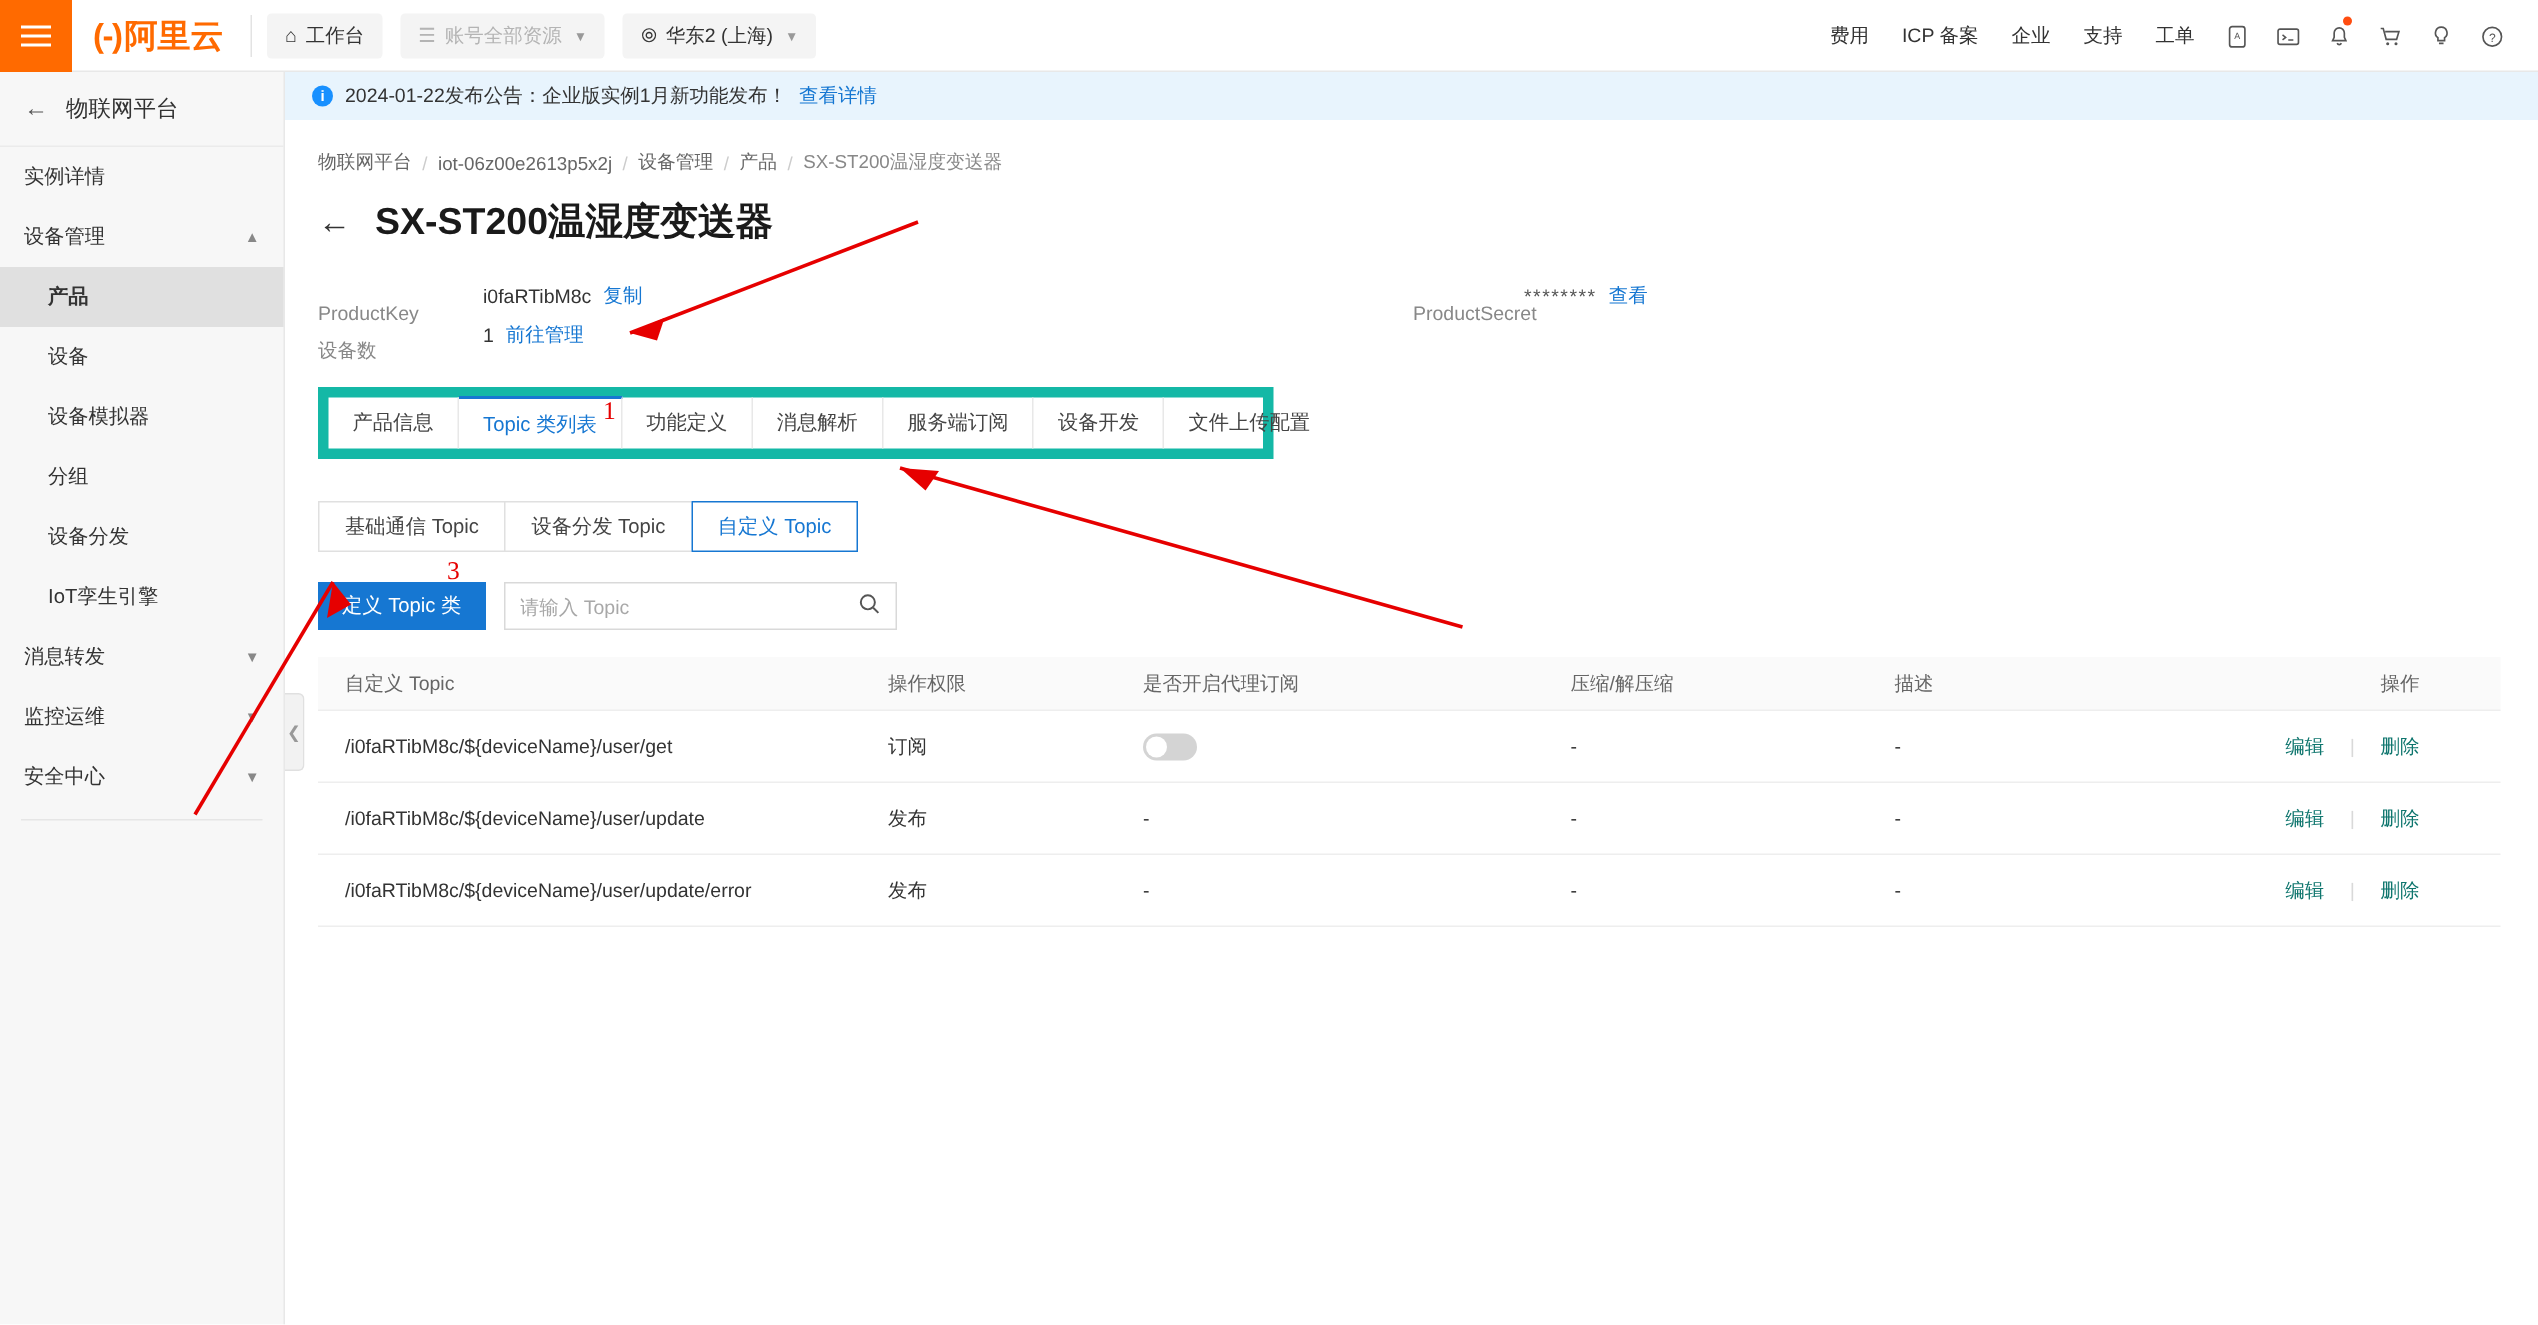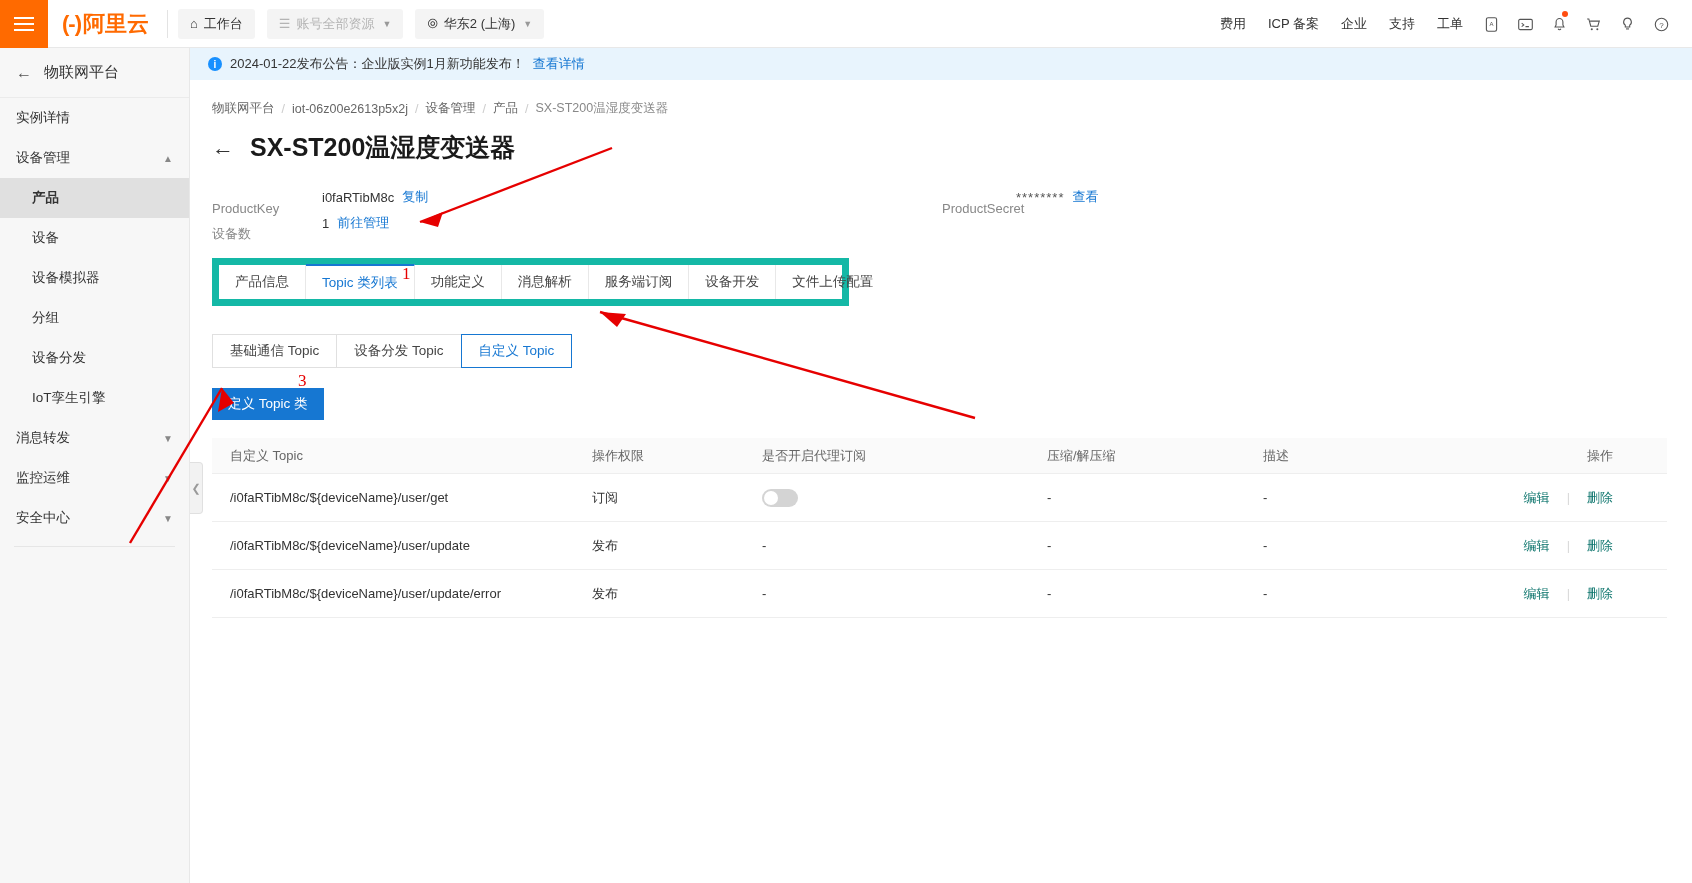--- a/index.html
+++ b/index.html
@@ -399,20 +399,29 @@
       <div class="seg">
         <span>设备分发 Topic</span>
       </div>
       <div class="seg active">
         <span>自定义 Topic</span>
       </div>
     </div>
 
     <div class="toolbar">
       <button class="btn-primary">定义 Topic 类</button>
+      <div class="search-box">
+        <input type="text" placeholder="请输入 Topic" style="">
+        <span class="mag">
+          <svg width="15" height="15" viewBox="0 0 16 16">
+              <circle cx="7" cy="7" r="5" fill="none" stroke="#555" stroke-width="1.4"></circle>
+              <line x1="10.8" y1="10.8" x2="14.5" y2="14.5" stroke="#555" stroke-width="1.4"></line>
+            </svg>
+        </span>
+      </div>
     </div>
 
     <div class="table">
       <div class="thead">
         <div class="c1">自定义 Topic</div>
         <div class="c2">操作权限</div>
         <div class="c3">是否开启代理订阅</div>
         <div class="c4">压缩/解压缩</div>
         <div class="c5">描述</div>
         <div class="c6">操作</div>

